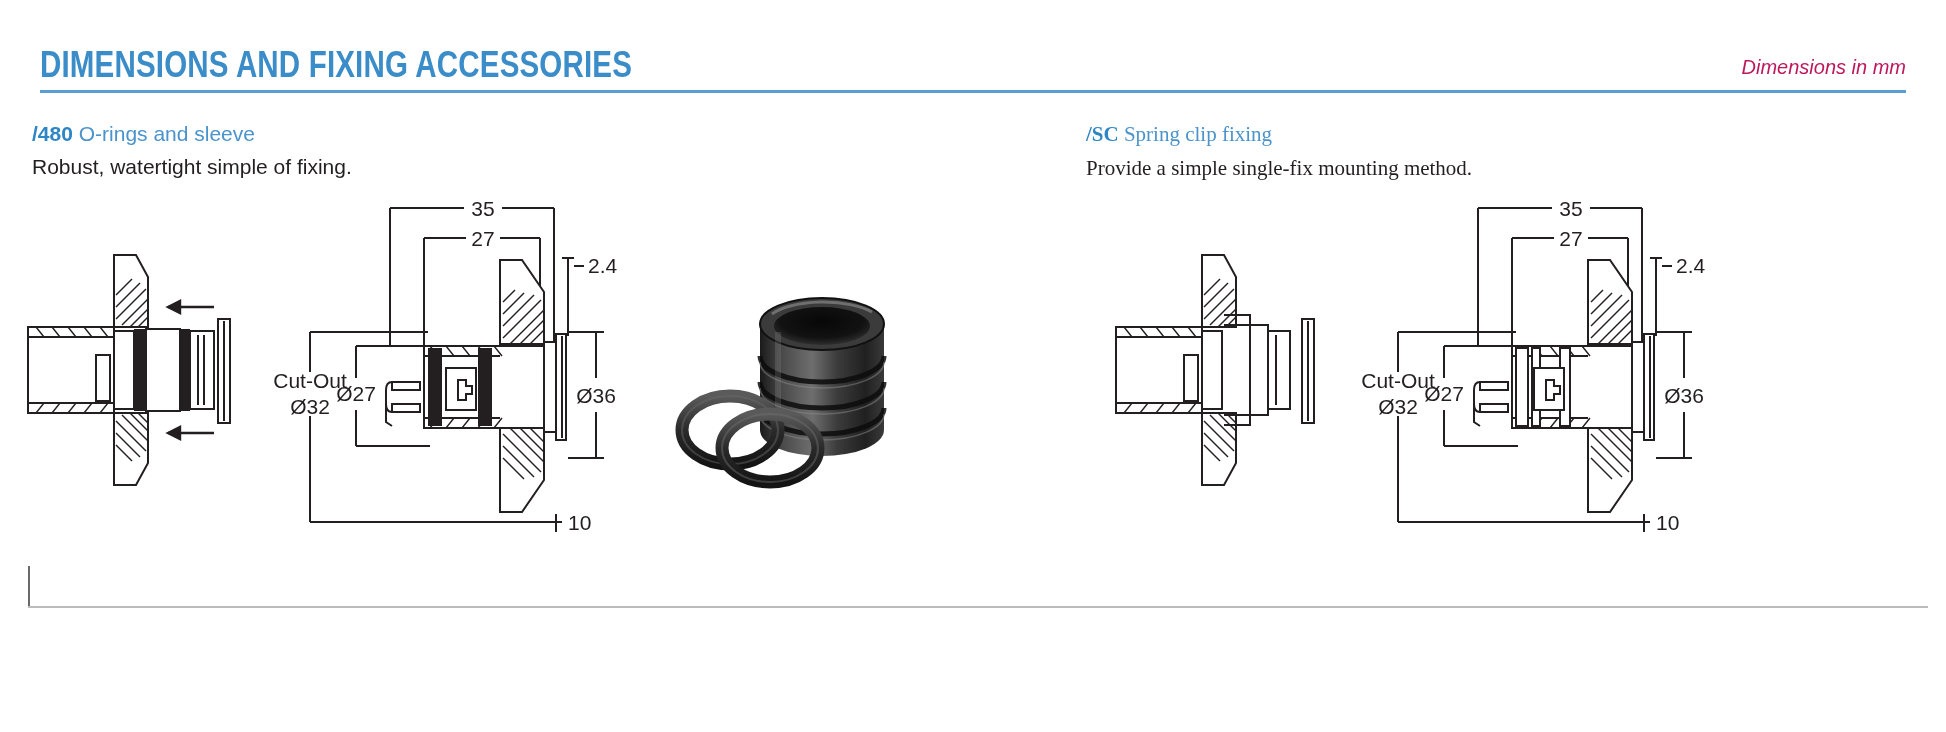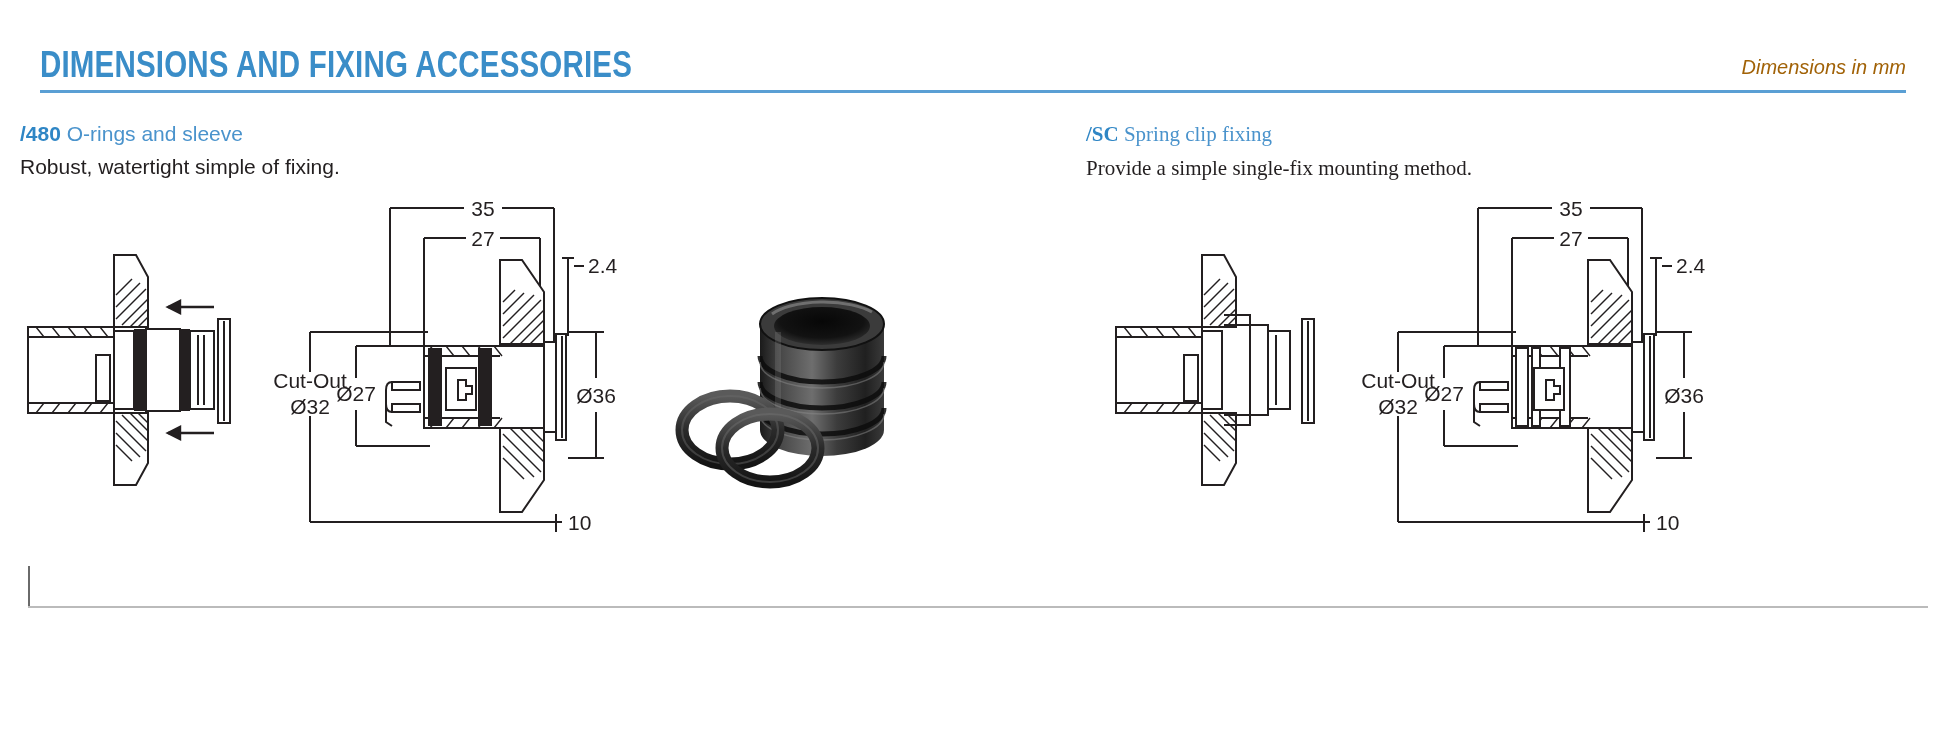--- a/index.html
+++ b/index.html
@@ -18,33 +18,33 @@
     position:absolute;left:0;top:0;
     font-size:36px;font-weight:bold;
     letter-spacing:.2px;
     color:#3a8dc8;
     transform:scaleX(.82);
     transform-origin:left center;
     white-space:nowrap;
   }
   .header-note{
     position:absolute;right:0;top:12px;
-    font-size:20px;font-style:italic;color:#a16207;
+    font-size:20px;font-style:italic;color:#be185d;
     white-space:nowrap;
   }
   .header-rule{
     position:absolute;left:40px;top:90px;width:1866px;height:3px;
     background:#5a9fd4;
   }
   
   .caption{position:absolute;white-space:nowrap;}
   .caption .code{font-size:21px;font-weight:bold;color:#2f86c5;}
   .caption .name{font-size:21px;color:#4a93cc;}
   .caption .desc{font-size:21px;color:#231f20;display:block;margin-top:9px;}
-  .cap-left{left:20px;top:122px;}
+  .cap-left{left:32px;top:122px;}
   .cap-right{left:1086px;top:122px;font-family:Liberation Serif, serif;}
   
   .draw{position:absolute;}
   .draw svg{display:block;overflow:visible;}
   
   .photo{position:absolute;left:660px;top:270px;width:260px;height:230px;}
   
   .corner-rule{position:absolute;left:28px;top:566px;width:2px;height:42px;background:#6a6a6a;}
   .corner-rule-h{position:absolute;left:28px;top:606px;width:1900px;height:2px;background:#bbbbbb;}
 </style>

